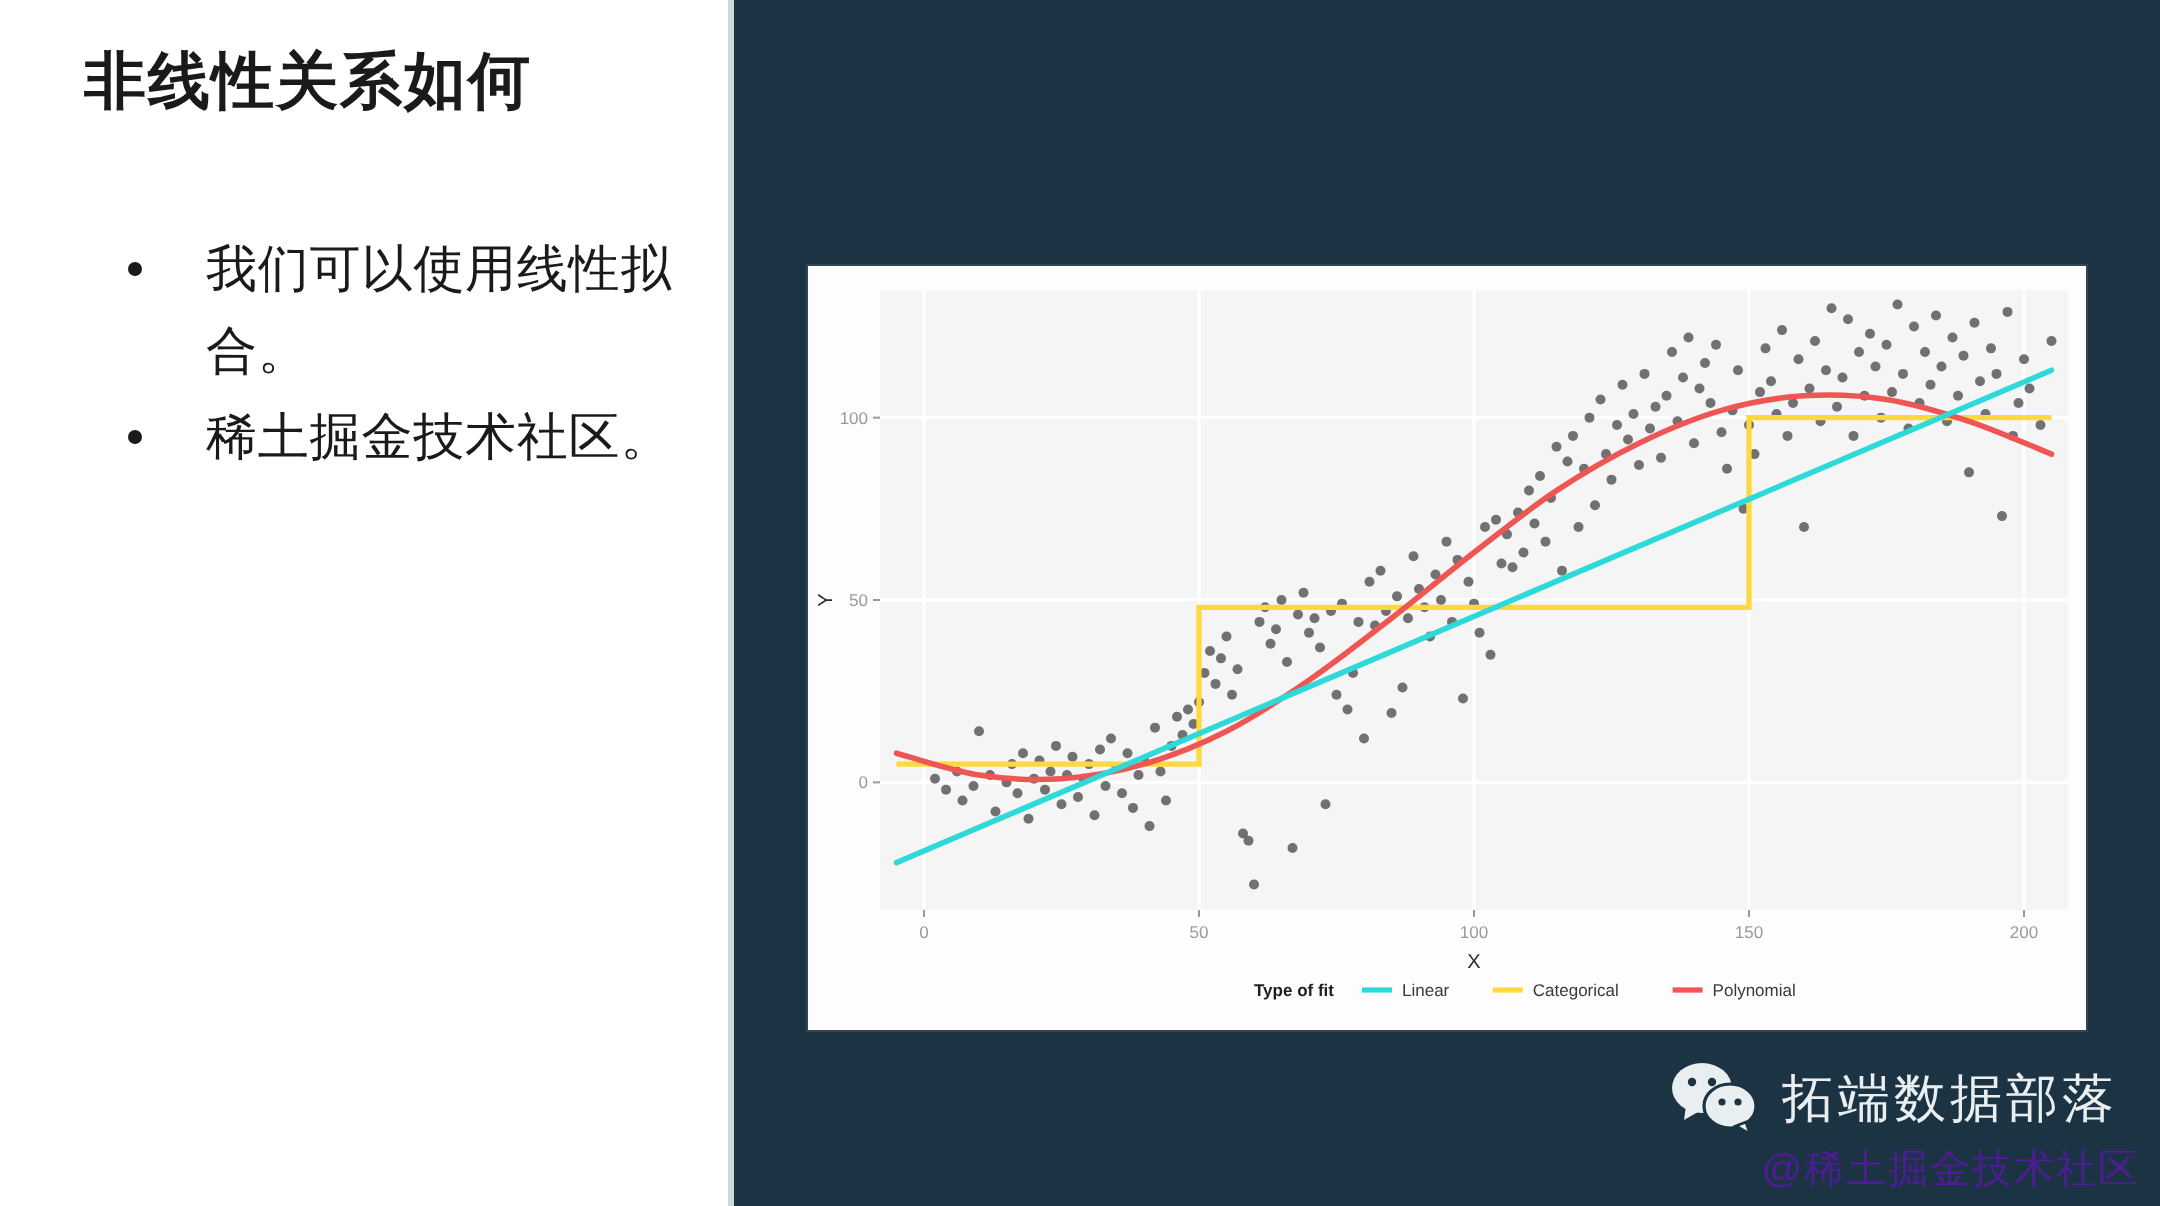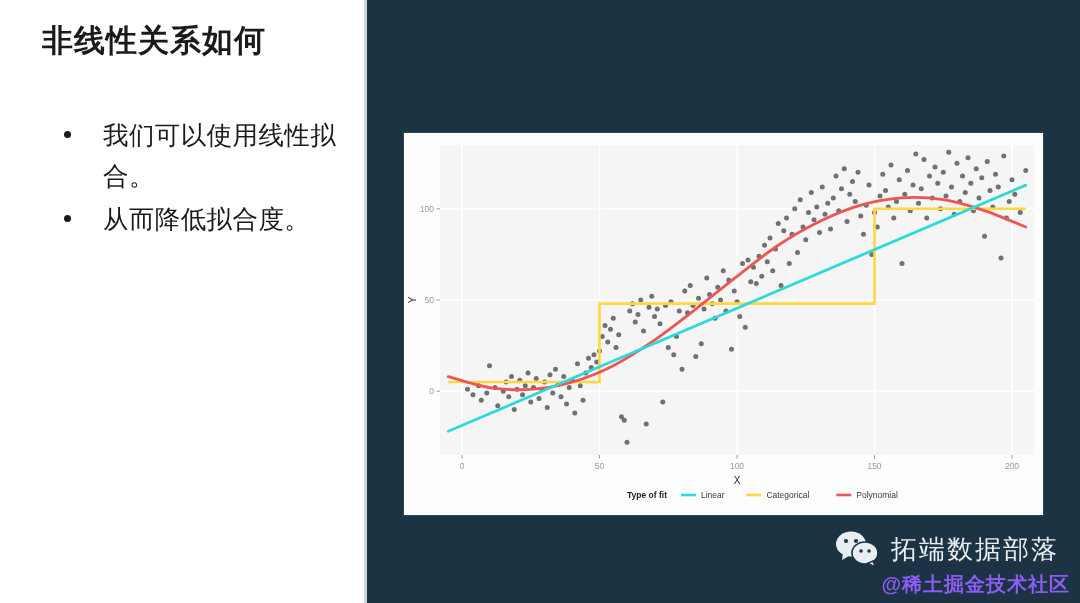--- a/index.html
+++ b/index.html
@@ -109,42 +109,41 @@
     font-size: 26px;
     color: #e9eef1;
     letter-spacing: 2px;
     font-weight: 500;
     white-space: nowrap;
   }
   #wm-sub {
     margin-top: 2px;
     text-align: right;
     font-size: 20px;
-    color: #8b5cf6;
+    color: #4c1d95;
     letter-spacing: 1px;
     white-space: nowrap;
-    font-weight: bold;
   }
 </style>
 </head>
 <body>
 
 <div id="slide">
 
   <div id="left-panel">
     <div id="slide-title">非线性关系如何</div>
 
     <ul id="bullet-list">
       <li>
         <span class="bullet-dot"></span>
         <span>我们可以使用线性拟合。</span>
       </li>
       <li>
         <span class="bullet-dot"></span>
-        <span>从而降低拟合度。</span>
+        <span>稀土掘金技术社区。</span>
       </li>
     </ul>
   </div>
 
   <div id="panel-divider"></div>
 
   <div id="right-panel"></div>
 
   <div id="chart-card">
     <svg id="chart-svg" width="639" height="382" viewBox="0 0 639 382">

